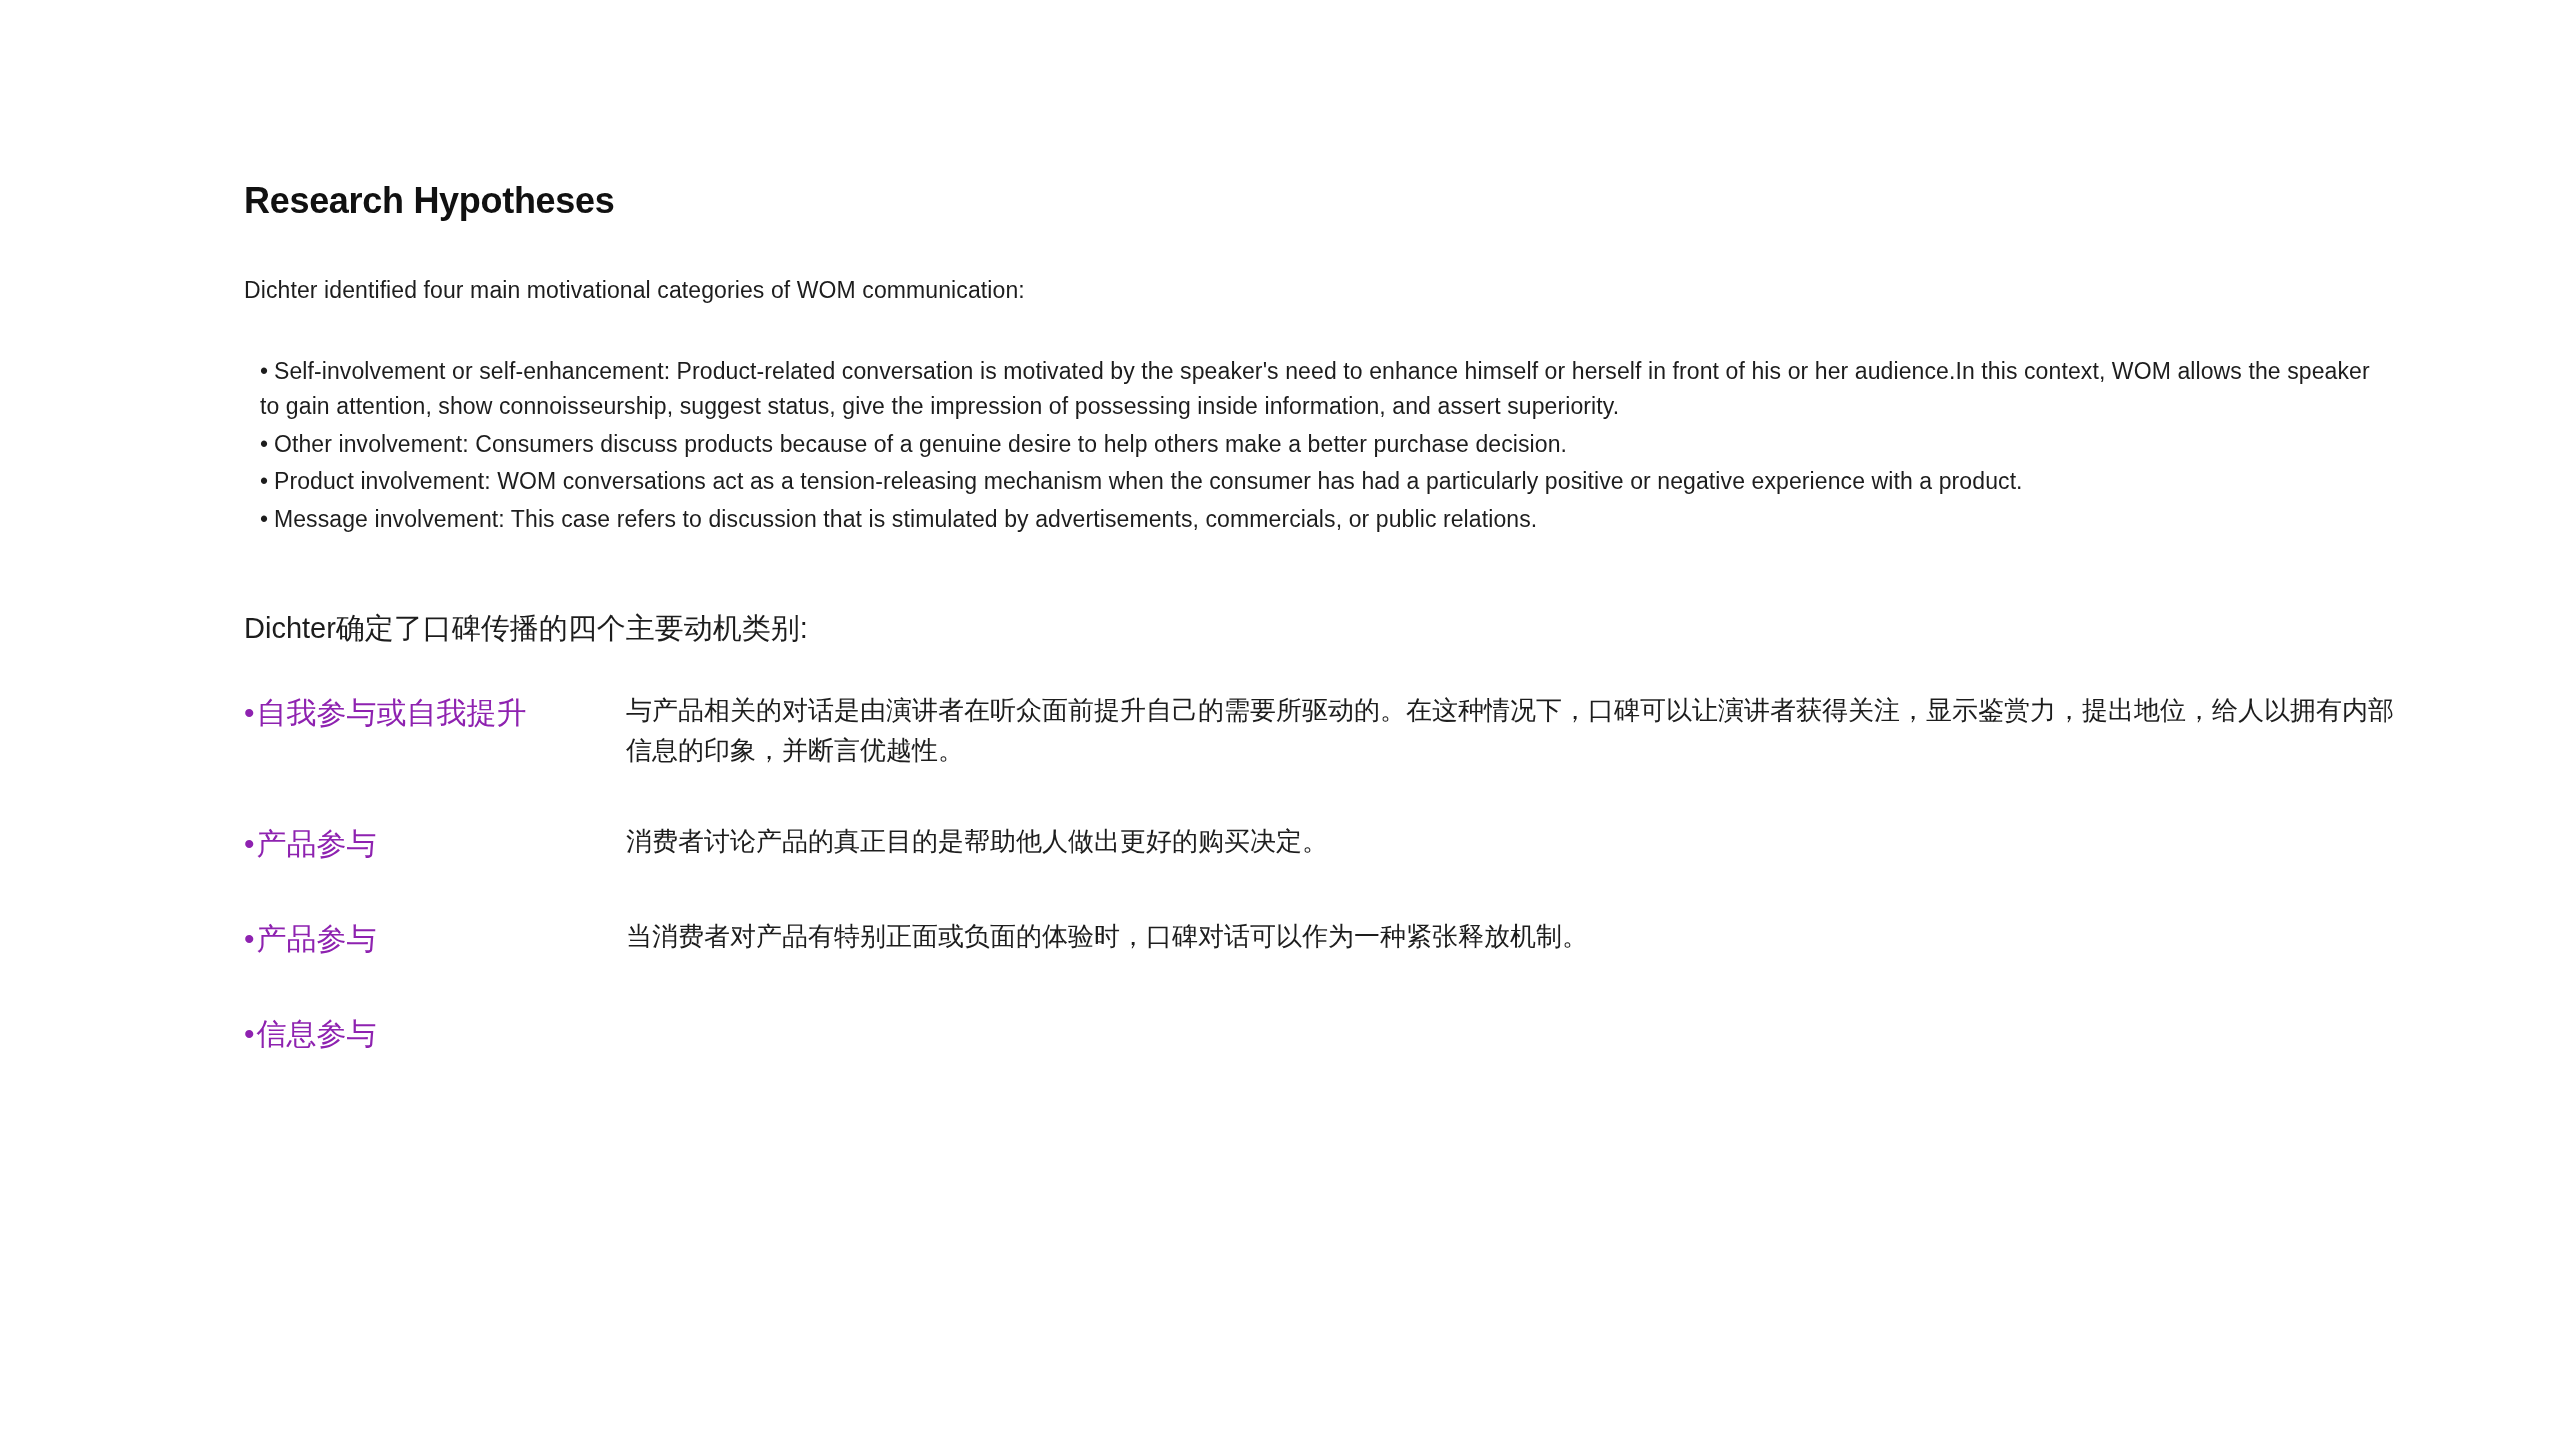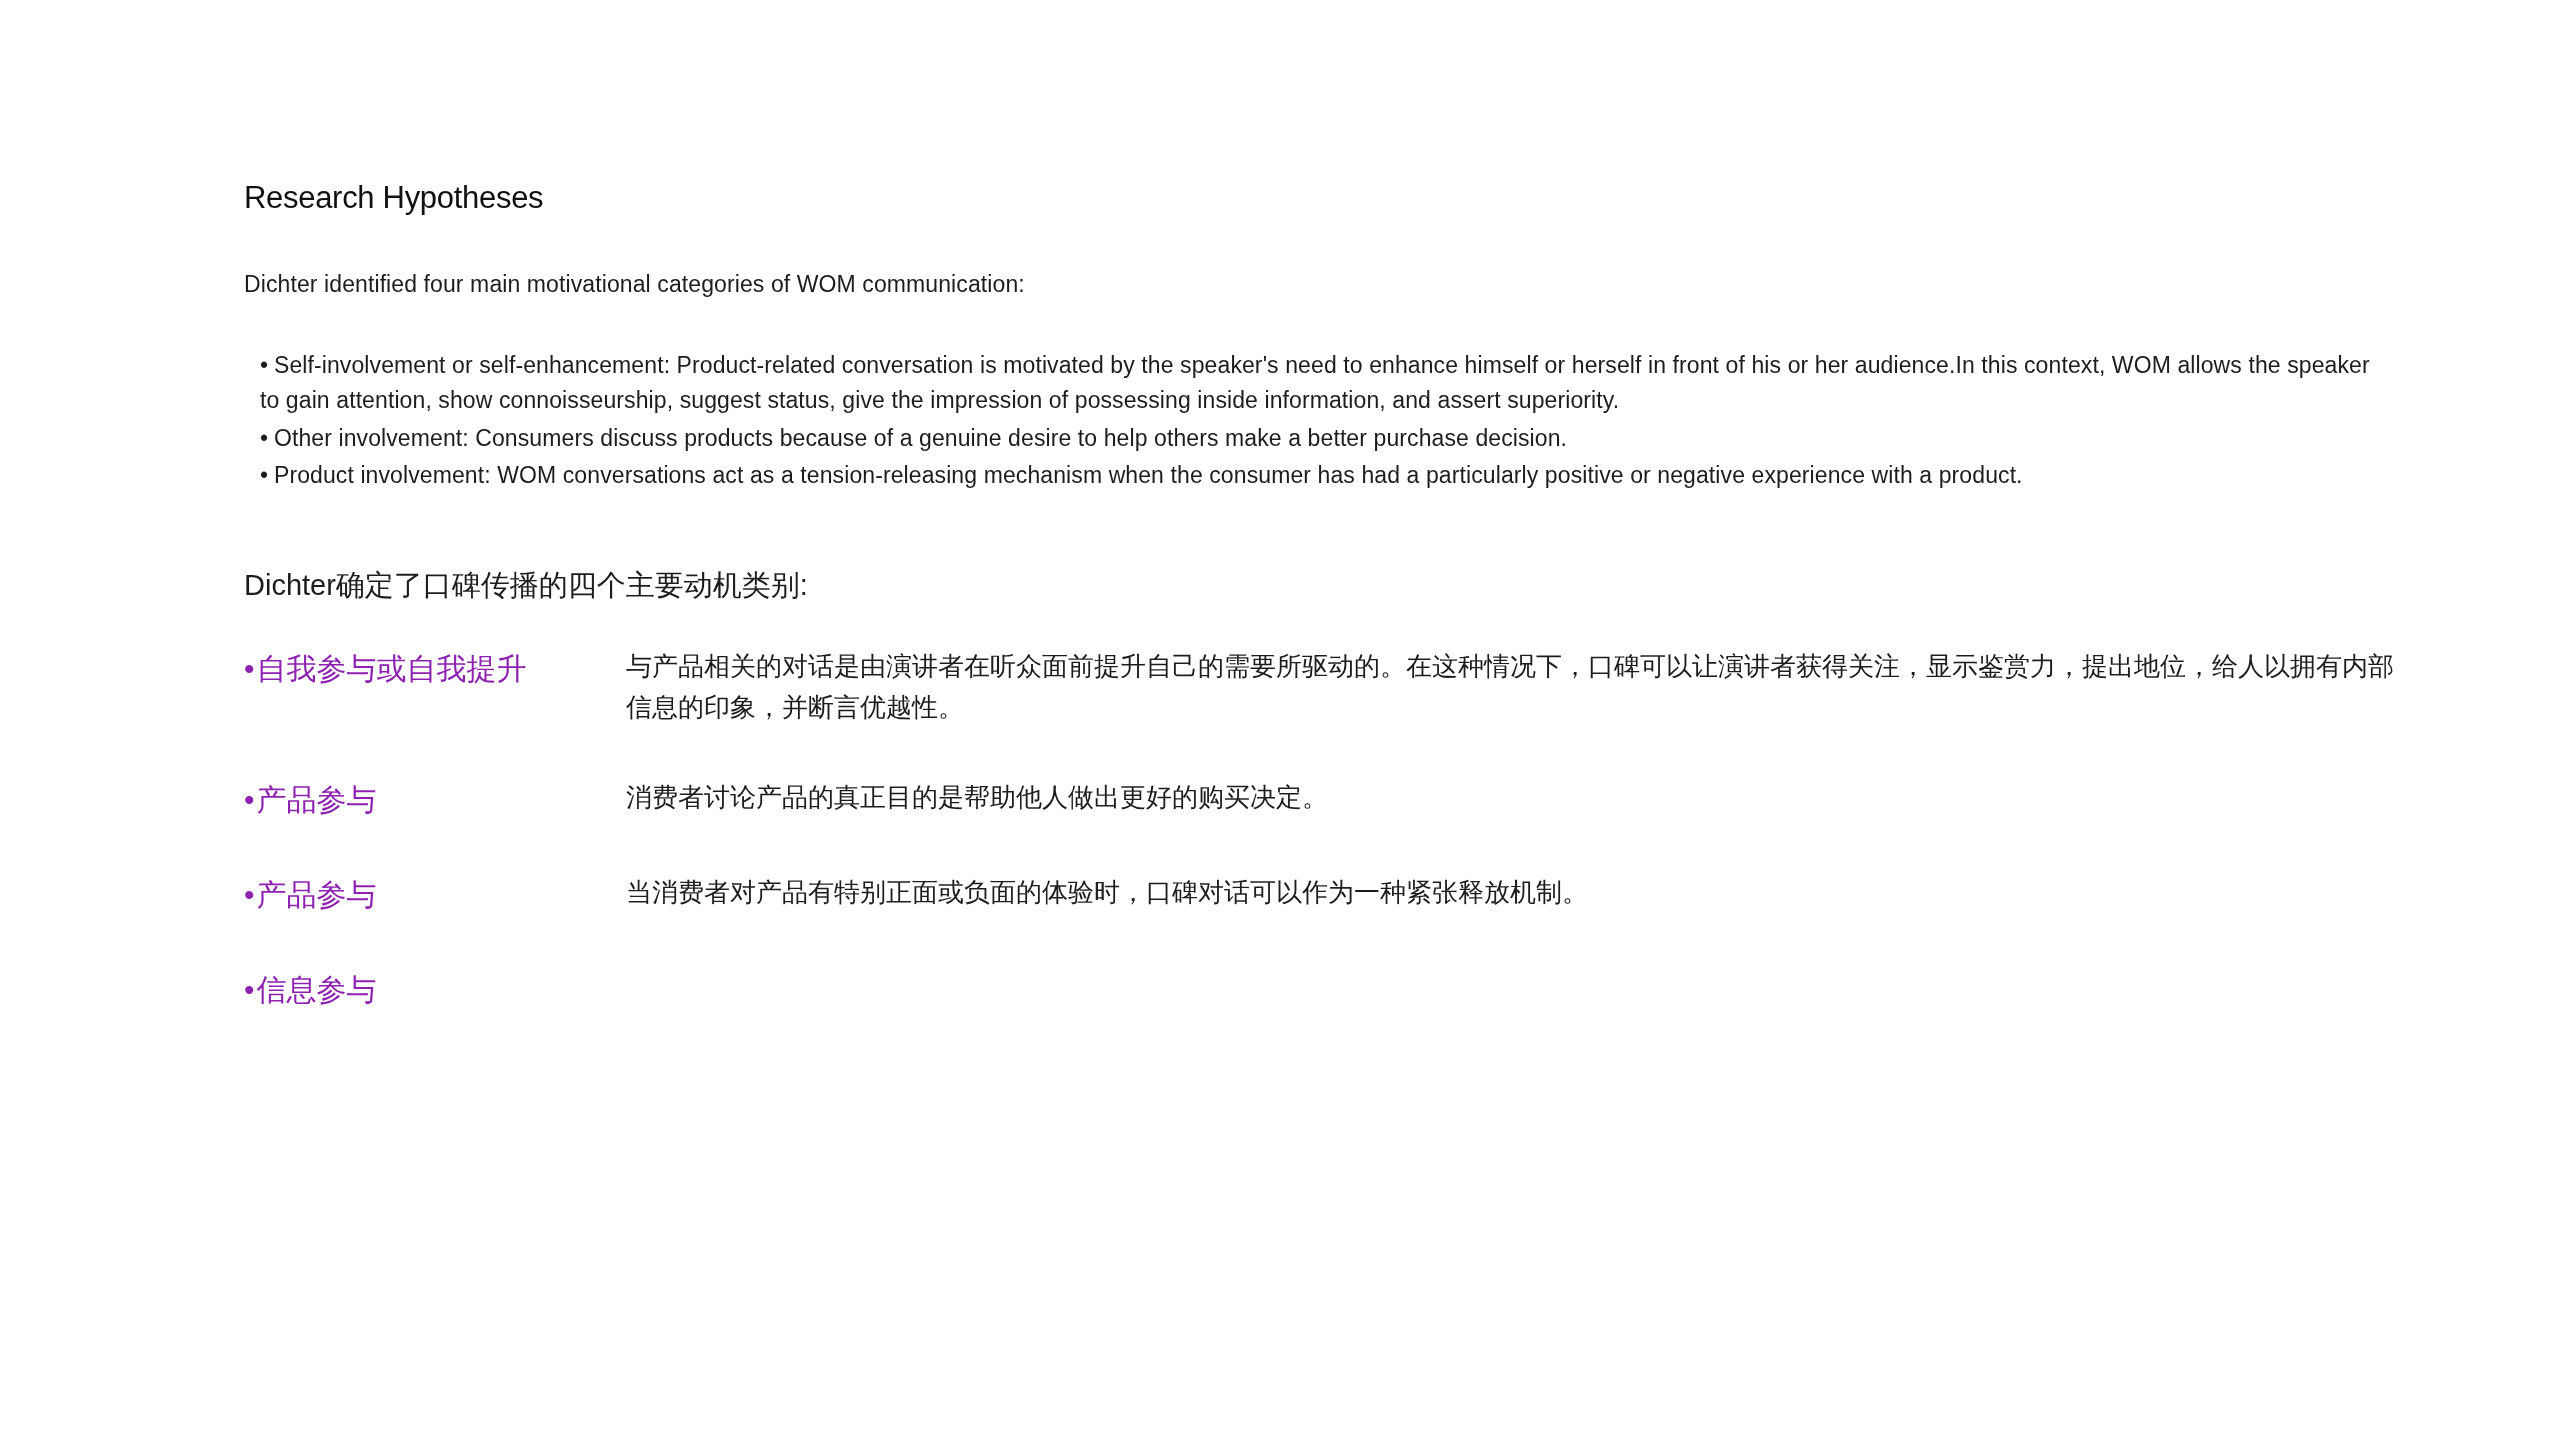--- a/index.html
+++ b/index.html
@@ -21,22 +21,22 @@
     box-sizing: border-box;
     padding: 0;
   }
   .content {
     position: absolute;
     left: 244px;
     top: 179px;
     width: 2154px;
   }
   .doc-title {
-    font-size: 31px;
-    font-weight: normal;
+    font-size: 36px;
+    font-weight: bold;
     letter-spacing: -0.3px;
     color: #111111;
     margin: 0 0 52px 0;
     line-height: 1.2;
   }
   .intro-en {
     font-size: 23px;
     color: #1d1d1d;
     margin: 0 0 46px 0;
     line-height: 1.45;
@@ -95,20 +95,21 @@
   <div class="content">
 
     <h1 class="doc-title">Research Hypotheses</h1>
 
     <p class="intro-en">Dichter identified four main motivational categories of WOM communication:</p>
 
     <ul class="en-list">
       <li><span class="bullet">•</span><span>Self-involvement or self-enhancement: Product-related conversation is motivated by the speaker's need to enhance himself or herself in front of his or her audience.In this context, WOM allows the speaker to gain attention, show connoisseurship, suggest status, give the impression of possessing inside information, and assert superiority.</span></li>
       <li><span class="bullet">•</span><span>Other involvement: Consumers discuss products because of a genuine desire to help others make a better purchase decision.</span></li>
       <li><span class="bullet">•</span><span>Product involvement: WOM conversations act as a tension-releasing mechanism when the consumer has had a particularly positive or negative experience with a product.</span></li>
+      <li><span class="bullet">•</span><span>Message involvement: This case refers to discussion that is stimulated by advertisements, commercials, or public relations.</span></li>
     </ul>
 
     <p class="intro-zh">Dichter确定了口碑传播的四个主要动机类别:</p>
 
     <div class="zh-list">
       <div class="zh-row">
         <div class="zh-label"><span class="dot">•</span><span>自我参与或自我提升</span></div>
         <div class="zh-desc">与产品相关的对话是由演讲者在听众面前提升自己的需要所驱动的。在这种情况下，口碑可以让演讲者获得关注，显示鉴赏力，提出地位，给人以拥有内部信息的印象，并断言优越性。</div>
       </div>
       <div class="zh-row">

